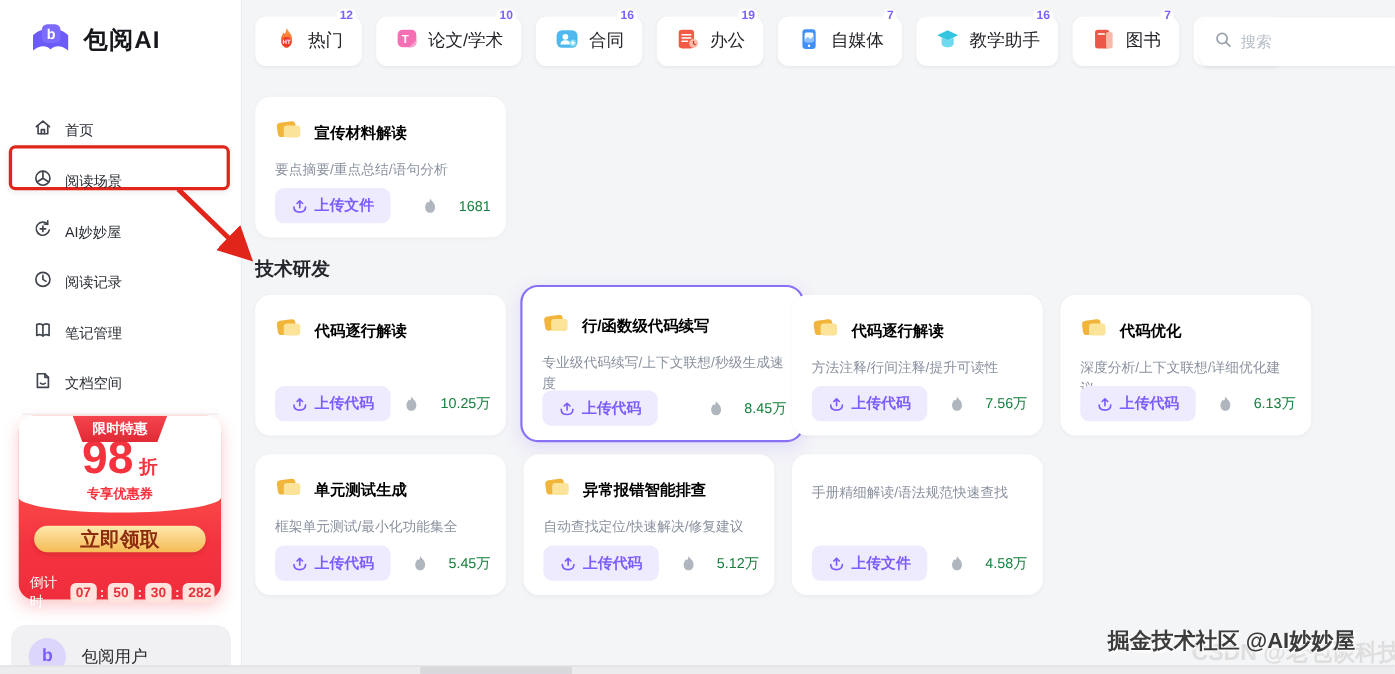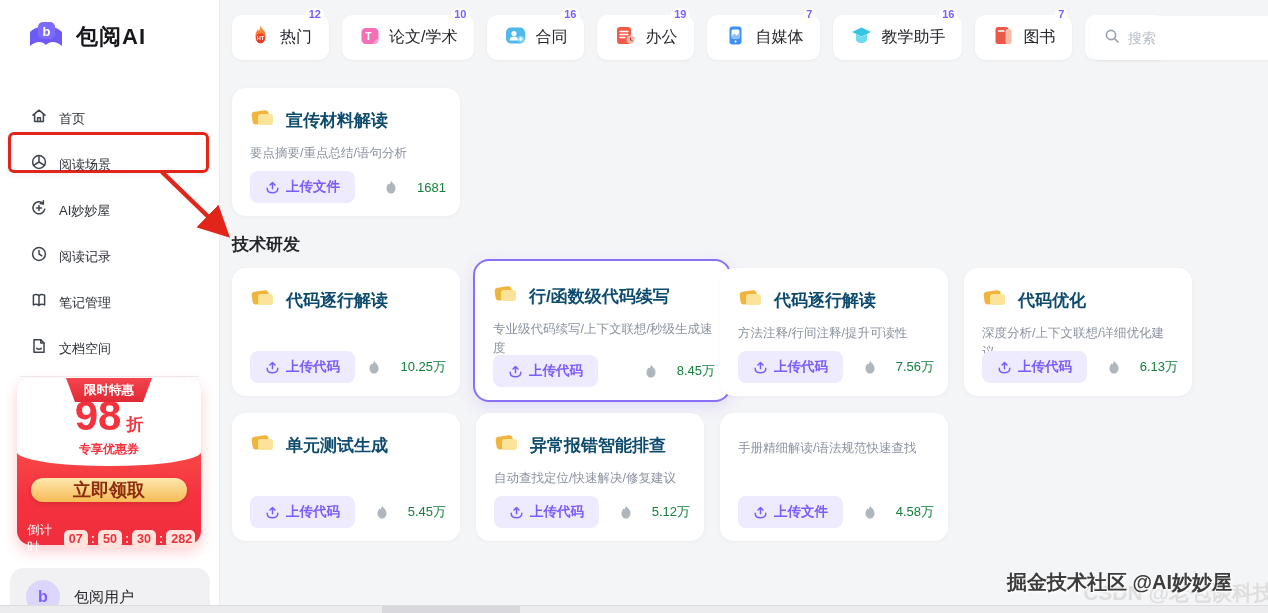--- a/index.html
+++ b/index.html
@@ -113,21 +113,21 @@
     color:#5c6470; width:120px; font-family:inherit;
   }
   .searchbox input::placeholder { color:#b7bec8; }
 
   
   .card {
     position:absolute; width:228px; background:#ffffff; border-radius:14px;
     box-shadow:0 1px 4px rgba(31,35,41,.04); padding:17px 16px 14px 18px; height:128px;
   }
   .card-head { display:flex; align-items:center; gap:10px; }
-  .card-title { font-size:17px; font-weight:700; color:#0c4a6e; white-space:nowrap; }
+  .card-title { font-size:14px; font-weight:700; color:#000000; white-space:nowrap; }
   .card-desc { margin-top:9px; font-size:12.5px; color:#8a919f; line-height:1.55; }
   .card-foot {
     position:absolute; left:18px; right:14px; bottom:13px;
     display:flex; align-items:center; justify-content:space-between;
   }
   .upload-btn {
     display:flex; align-items:center; gap:6px; background:#efebfe; color:#7c5cfc;
     font-size:13.5px; font-weight:700; border-radius:8px; padding:7px 15px; cursor:pointer;
   }
   .heat { display:flex; align-items:center; gap:20px; color:#15803d; font-size:13px; }
@@ -526,20 +526,21 @@
 </div>
 
 <div class="card p4">
   <div class="card-head">
     <span><svg width="26" height="26" viewBox="0 0 26 26">
           <rect x="2" y="6" width="17" height="13" rx="3.5" fill="#f2b53c" transform="rotate(-8 10 12)"></rect>
           <rect x="8" y="9" width="15" height="11" rx="3" fill="#fbe39a"></rect>
         </svg></span>
     <span class="card-title">单元测试生成</span>
   </div>
+  <div class="card-desc">框架单元测试/最小化功能集全</div>
   <div class="card-foot">
     <div class="upload-btn">
       <svg width="15" height="15" viewBox="0 0 15 15" fill="none" stroke="#7c5cfc" stroke-width="1.5" stroke-linecap="round" stroke-linejoin="round">
           <path d="M7.5 8.8 V2.8 M5 5 L7.5 2.6 L10 5"></path>
           <path d="M2.2 8.2 C2.2 11.4 4.4 12.8 7.5 12.8 C10.6 12.8 12.8 11.4 12.8 8.2"></path>
         </svg>
       <span>上传代码</span>
     </div>
     <div class="heat">
       <svg width="12" height="14" viewBox="0 0 12 14">

